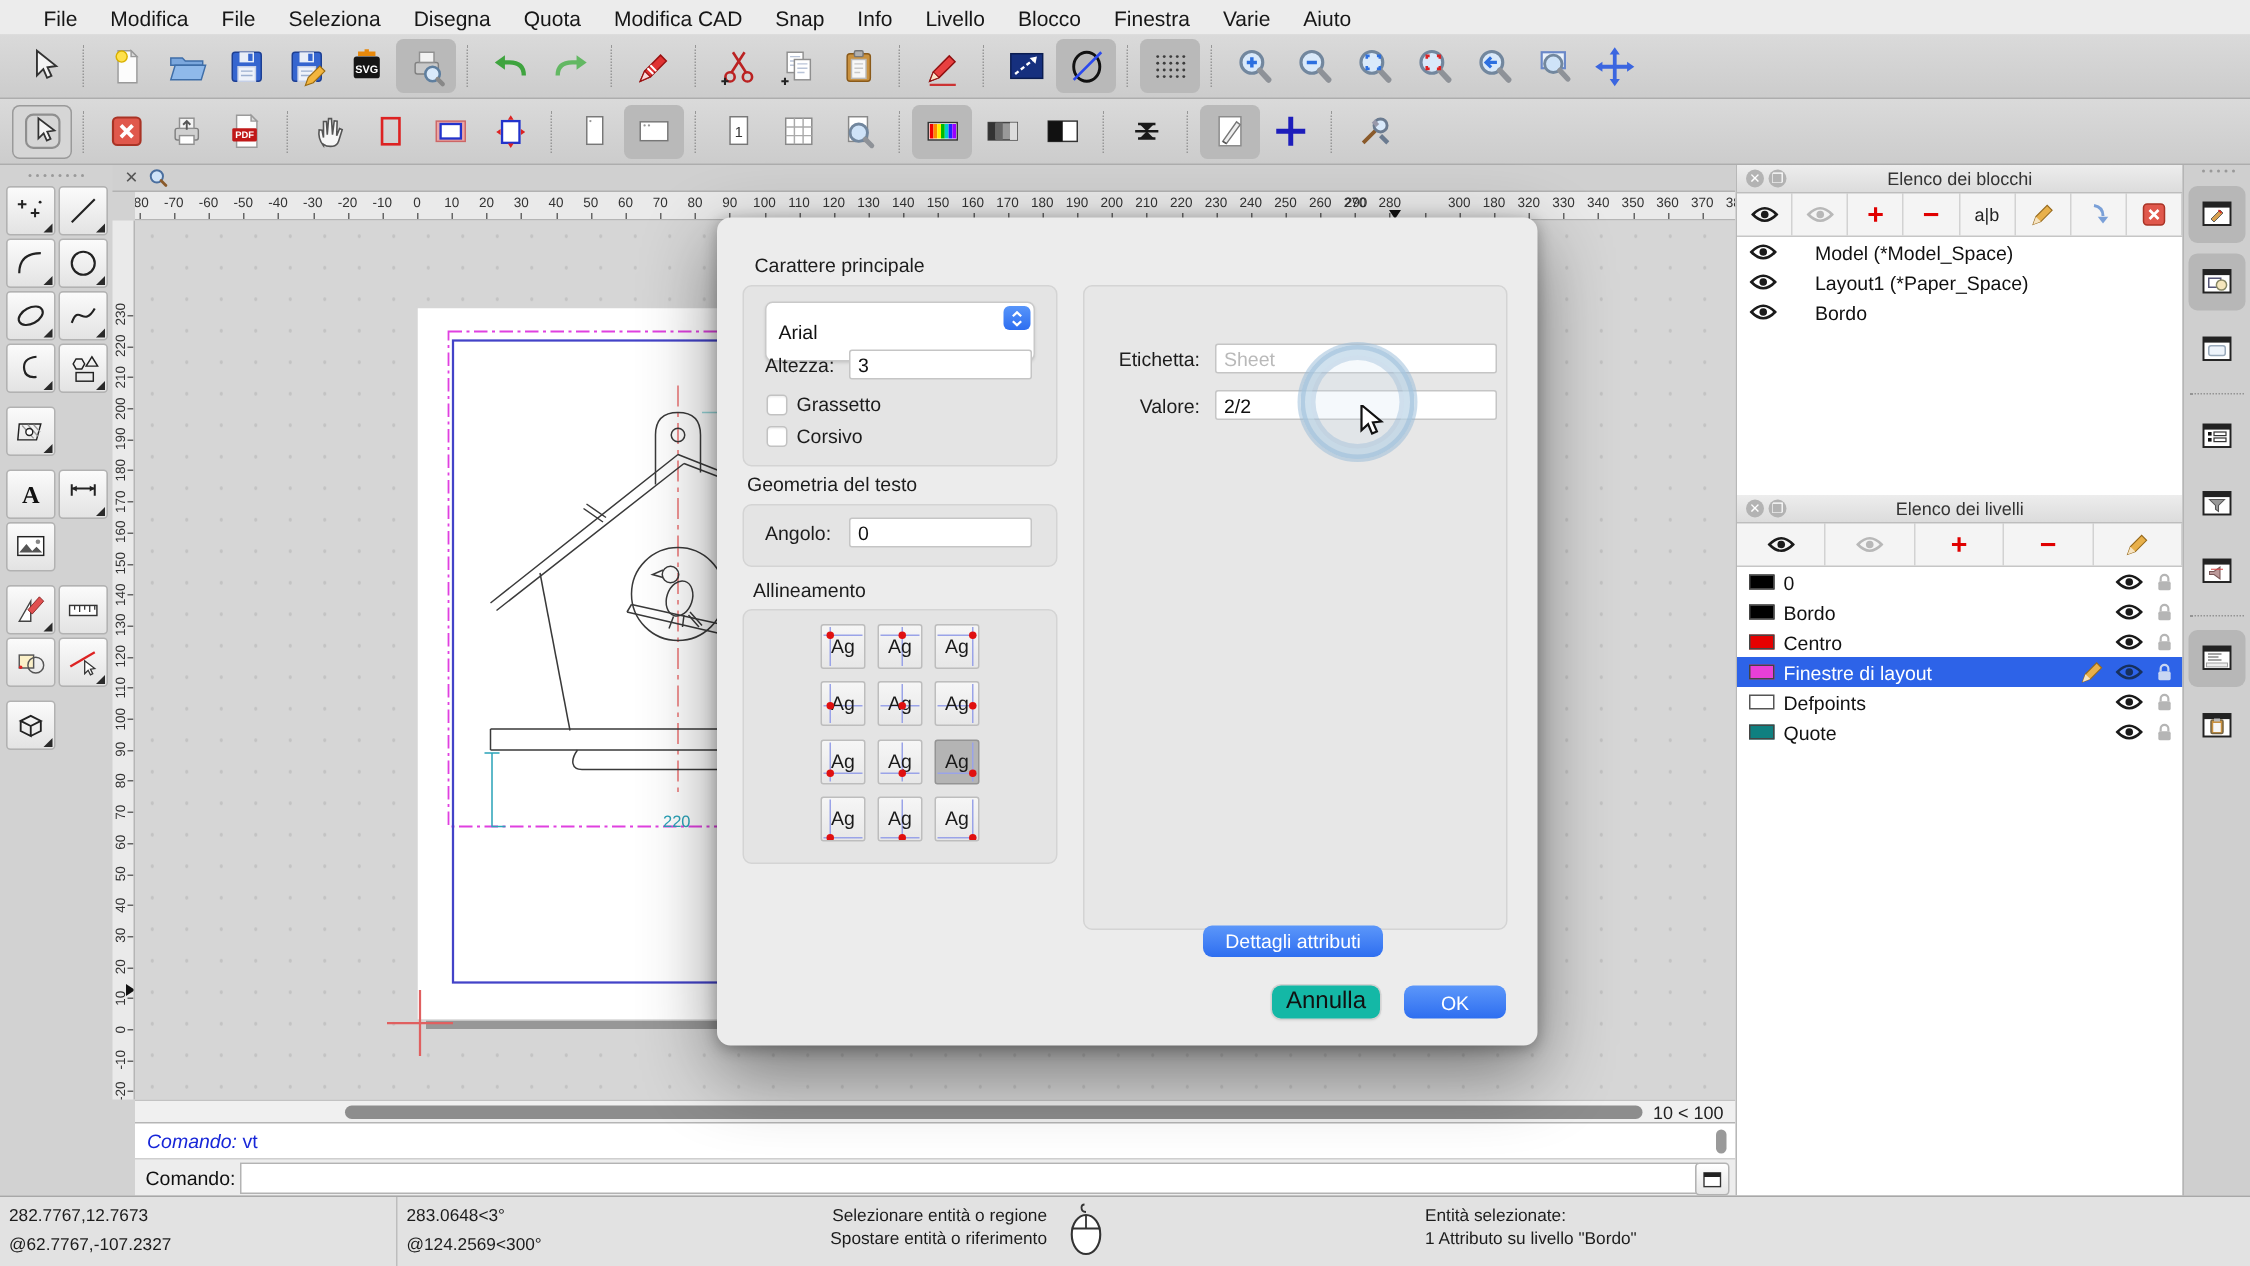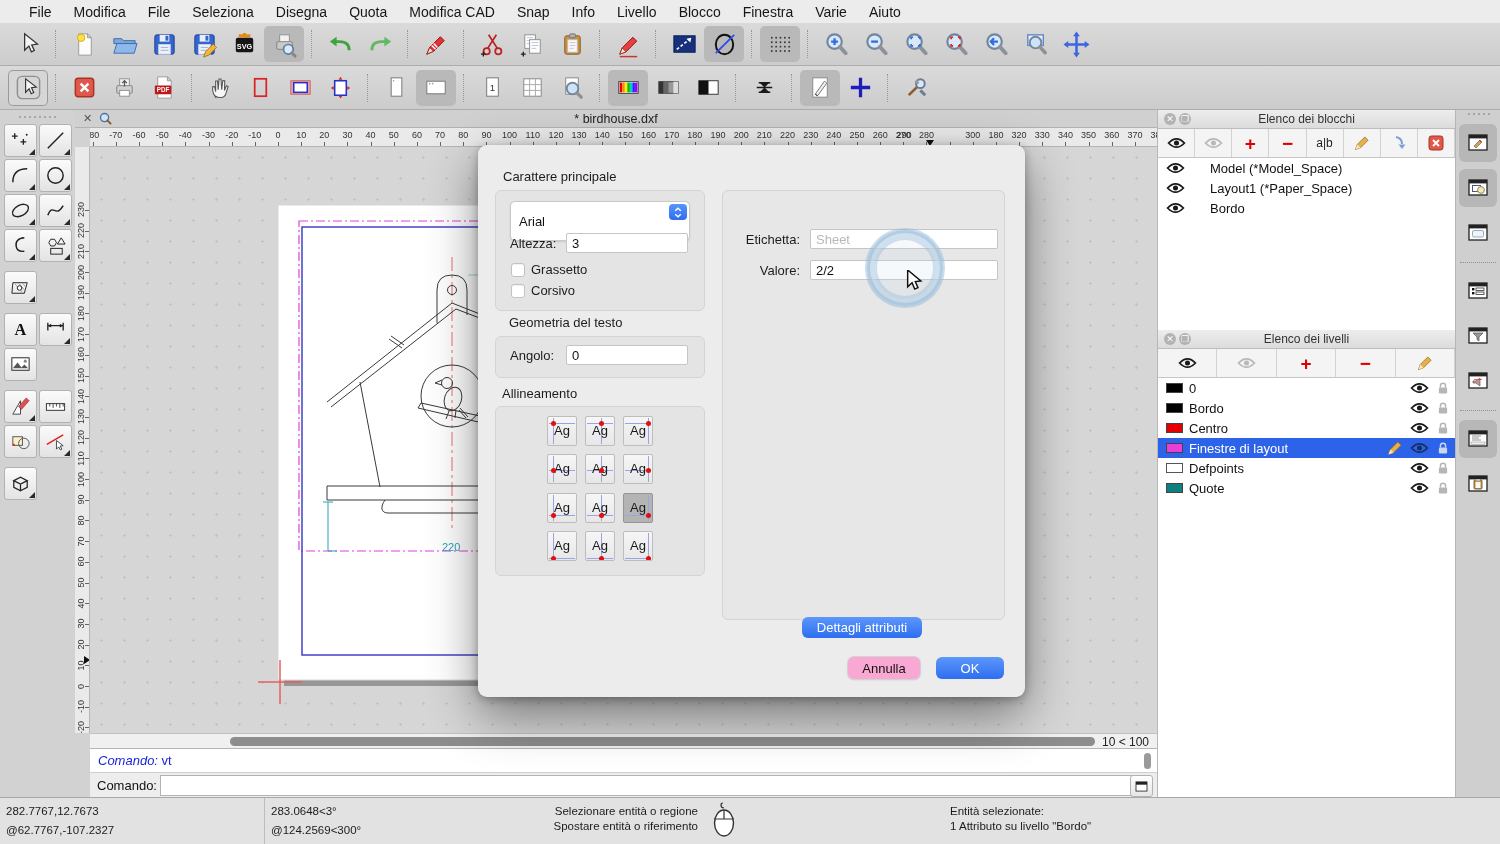--- a/index.html
+++ b/index.html
@@ -107,21 +107,21 @@
   .alnV{position:absolute;top:1px;bottom:1px;width:1px;background:#9aa3e8}
   .alnH{position:absolute;left:1px;right:1px;height:1px;background:#9aa3e8}
   .alnAg{position:absolute;left:0;right:0;top:6px;text-align:center;font-size:13px;color:#1a1a1a}
   .alnDot{position:absolute;width:5px;height:5px;border-radius:50%;background:#e01010}
   #halo{position:absolute;left:389px;top:85px;width:76px;height:76px;border-radius:50%;
         background:rgba(205,225,240,.20);
         box-shadow:0 0 0 2px rgba(150,185,215,.5),inset 0 0 0 3px rgba(150,185,215,.5),
                    inset 0 0 0 7px rgba(205,228,242,.35),inset 0 0 0 10px rgba(150,185,215,.4)}
   .btnblue{position:absolute;background:linear-gradient(#5c97fa,#2e6ef0);color:#fff;font-size:13px;
            border-radius:6px;display:flex;align-items:center;justify-content:center}
-  .btnwhite{position:absolute;background:#f9a8d4;color:#111;font-size:13px;border-radius:6px;
+  .btnwhite{position:absolute;background:#14b8a6;color:#111;font-size:16px;border-radius:6px;
             box-shadow:0 0 0 1px #d2d2d2,0 1px 2px rgba(0,0,0,.15);display:flex;align-items:center;justify-content:center}
   
   #statusbar{position:absolute;left:0;top:797px;width:1500px;height:47px;background:#e2e2e2;
              border-top:1px solid #a8a8a8;box-sizing:border-box;font-size:11.5px;color:#1c1c1c}
   .sbline{position:absolute;white-space:nowrap}
   .sbdiv{position:absolute;top:0;bottom:0;width:1px;background:#bdbdbd}
   svg{display:block}
 </style>
 </head>
 <body>
@@ -617,21 +617,20 @@
   </div>
 
 <div id="tabbar">
   <span class="tabclose">✕</span>
   <span class="abs" style="left:24px;top:2px">
     <svg width="13" height="13" viewBox="0 0 14 14">
         <circle cx="6" cy="6" r="4.4" fill="#cfe3f8" stroke="#4a6e9e" stroke-width="1.4"></circle>
         <line x1="9" y1="9" x2="12.5" y2="12.5" stroke="#8a5a2a" stroke-width="2" stroke-linecap="round"></line>
       </svg>
   </span>
-  <span class="tabtitle">* birdhouse.dxf</span>
 </div>
 <div id="hruler">
     <span class="rlabel" style="left: -9.28px;">-80</span>
     <i class="rtick" style="left: 2.72px;"></i>
     <span class="rlabel" style="left: 13.88px;">-70</span>
     <i class="rtick" style="left: 25.88px;"></i>
     <span class="rlabel" style="left: 37.04px;">-60</span>
     <i class="rtick" style="left: 49.04px;"></i>
     <span class="rlabel" style="left: 60.2px;">-50</span>
     <i class="rtick" style="left: 72.2px;"></i>
@@ -1154,21 +1153,21 @@
   <div class="flabel" style="left:32px;top:91px">Altezza:</div>
   <input class="tinput" style="left: 88px; top: 88px; width: 122px;" value="3">
   <div class="checkrow" style="left:33px;top:117px">
     <span class="cbox"></span>
     <span>Grassetto</span>
   </div>
   <div class="checkrow" style="left:33px;top:138px">
     <span class="cbox"></span>
     <span>Corsivo</span>
   </div>
-  <div class="grouplabel" style="left:31px;top:170px">Geometria del testo</div>
+  <div class="grouplabel" style="left:20px;top:170px">Geometria del testo</div>
   <div class="groupbox" style="left:17px;top:191px;width:210px;height:42px"></div>
   <div class="flabel" style="left:32px;top:203px">Angolo:</div>
   <input class="tinput" style="left: 88px; top: 200px; width: 122px;" value="0">
   <div class="grouplabel" style="left:24px;top:241px">Allineamento</div>
   <div class="groupbox" style="left:17px;top:261px;width:210px;height:170px"></div>
 
   <div class="groupbox" style="left:244px;top:45px;width:283px;height:430px;background:#e7e7e7"></div>
   <div class="flabel" style="left:252px;top:87px;width:70px;text-align:right">Etichetta:</div>
   <input class="tinput" style="left: 332px; top: 84px; width: 188px;" readonly="" placeholder="Sheet">
   <div class="flabel" style="left:252px;top:118px;width:70px;text-align:right">Valore:</div>

